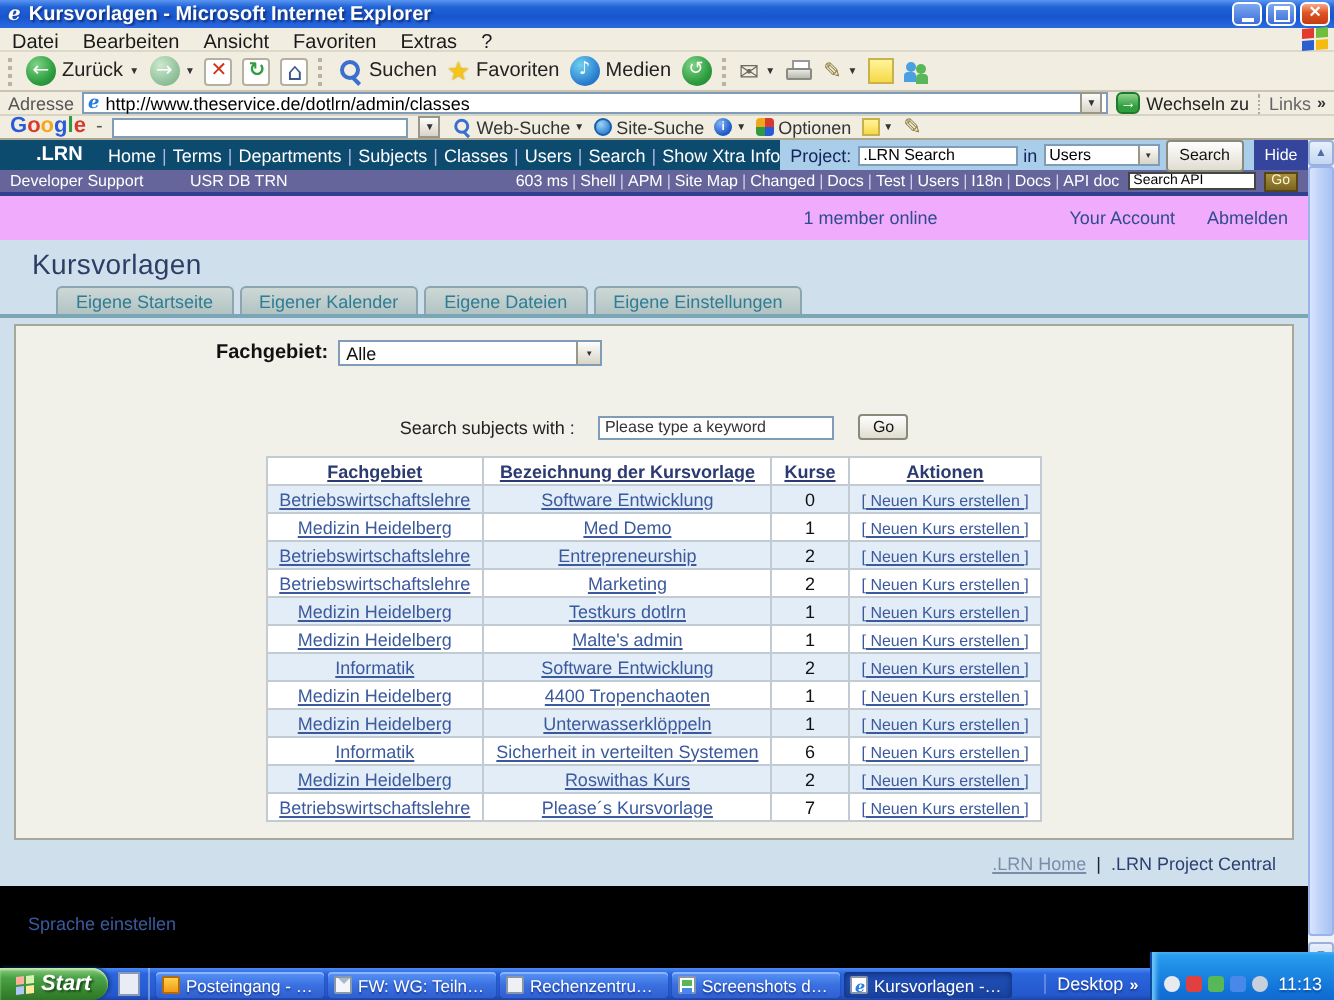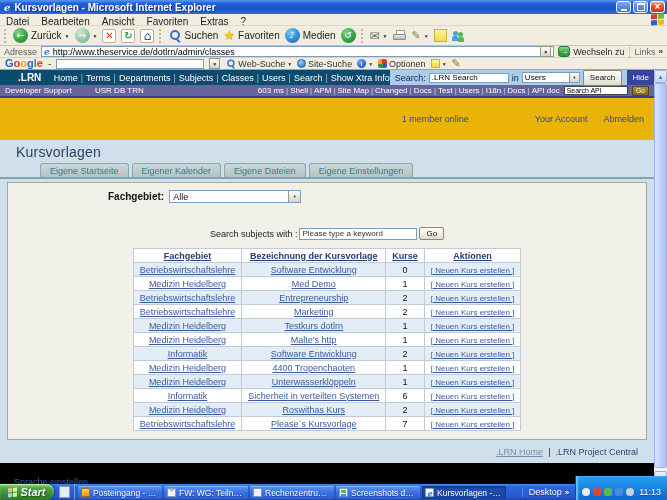--- a/index.html
+++ b/index.html
@@ -117,35 +117,35 @@
   .hide-me{width:54px;text-align:center;font-size:8px;background:#35459c;height:15px;line-height:15px;color:#fff}
   .dev-bar{height:11px;background:#65659b;border-bottom:2px solid #303f8f;display:flex;align-items:center;
     color:#fff;font-size:8px;padding:0 5px;gap:4px}
   .dev-product{width:86px}
   .dev-links{margin-left:auto;display:flex;align-items:center;white-space:nowrap}
   .dev-links .devlink{color:#fff}
   .dev-links .sep{margin:0 2px;color:#cfcfe8}
   .api-input{width:64px;height:9px;border:1px solid #444;font-size:7px;background:#fff;color:#000;padding:0 2px;box-sizing:border-box}
   .go-small{height:10px;background:linear-gradient(#a8903c,#7a6420);color:#fff8d8;font-size:7px;padding:0 3px;
     border:1px solid #55461a;display:flex;align-items:center;box-sizing:border-box}
-  .status-strip{height:18px;background:#eab308;display:flex;align-items:center;font-size:9px;color:#2f4b8f;padding:12px 10px}
+  .status-strip{height:18px;background:#f0abfc;display:flex;align-items:center;font-size:9px;color:#2f4b8f;padding:2px 10px}
   .members{margin-left:auto;margin-right:66px}
   .account{margin-right:16px}
   
   .blue-area{background:#cfe0ec;padding-bottom:6px}
   .page-title{font-size:14px;color:#2f3c66;padding:4px 0 3px 16px;letter-spacing:.2px}
-  .tabstrip{padding-left:40px;border-bottom:2px solid #7aa6b6;display:flex;align-items:center;gap:3px}
+  .tabstrip{padding-left:28px;border-bottom:2px solid #7aa6b6;display:flex;align-items:center;gap:3px}
   .tab{background:linear-gradient(#cdd8d6,#b2c3c3);border:1px solid #8ba6b0;border-bottom:none;
     border-radius:3px 3px 0 0;font-size:9px;color:#2e7d95;padding:2px 9px 1px}
   .panel{margin:3px 7px 0;background:#f1f1ea;border:1px solid #a8a89a;height:258px;box-sizing:border-box}
   .filter-row{padding:7px 0 0 100px;font-size:10px;color:#111;display:flex;align-items:center;gap:5px}
   .filter-label{font-weight:bold}
   .filter-select{width:132px;height:13px;background:#fff;border:1px solid #7f9db9;font-size:9px;display:flex;
     align-items:center;padding-left:3px;box-sizing:border-box}
-  .subject-search{margin-top:24px;display:flex;justify-content:center;align-items:center;gap:2px;font-size:9px;color:#222}
+  .subject-search{margin-top:24px;display:flex;justify-content:center;align-items:center;gap:12px;font-size:9px;color:#222}
   .kw-input{width:118px;height:12px;border:1px solid #7f9db9;font-size:8px;color:#333;padding:0 2px;box-sizing:border-box}
   .new-row{margin-top:13px;text-align:center}
   .courses{margin:8px auto 0;border-collapse:collapse;font-size:9px;border:1px solid #8a96a5;background:#fff}
   .courses th,.courses td{border:1px solid #c2cad2;padding:1px 6px;text-align:center;height:11px;white-space:nowrap}
   .courses th{background:#fff;color:#2b3a70;font-weight:bold}
   .courses th span{text-decoration:underline}
   .courses tr.odd{background:#e3edf7}
   .courses tr.even{background:#fff}
   .tlink{color:#3b5a9e;text-decoration:underline}
   .ccount{color:#111}
@@ -338,21 +338,21 @@
             <span class="sep">|</span>
             <span class="navlink">Classes</span>
             <span class="sep">|</span>
             <span class="navlink">Users</span>
             <span class="sep">|</span>
             <span class="navlink">Search</span>
             <span class="sep">|</span>
             <span class="navlink">Show Xtra Info</span>
           </span>
         <span class="nav-search">
-          <span>Search:</span>
+          <span>Project:</span>
           <input class="lrn-search-input" value=".LRN Search" style="">
           <span>in</span>
           <span class="nav-select">
             <span>Users</span>
             <span class="selarrow">▼</span>
           </span>
           <span class="xpbtn">Search</span>
         </span>
         <span class="hide-me">Hide me</span>
       </div>
@@ -453,21 +453,21 @@
                   <td><span class="alink">[ Neuen Kurs erstellen ]</span></td>
                 </tr>
                 <tr class="odd">
                   <td><span class="tlink">Medizin Heidelberg</span></td>
                   <td><span class="tlink">Testkurs dotlrn</span></td>
                   <td><span class="ccount">1</span></td>
                   <td><span class="alink">[ Neuen Kurs erstellen ]</span></td>
                 </tr>
                 <tr class="even">
                   <td><span class="tlink">Medizin Heidelberg</span></td>
-                  <td><span class="tlink">Malte's http</span></td>
+                  <td><span class="tlink">Malte's admin</span></td>
                   <td><span class="ccount">1</span></td>
                   <td><span class="alink">[ Neuen Kurs erstellen ]</span></td>
                 </tr>
                 <tr class="odd">
                   <td><span class="tlink">Informatik</span></td>
                   <td><span class="tlink">Software Entwicklung</span></td>
                   <td><span class="ccount">2</span></td>
                   <td><span class="alink">[ Neuen Kurs erstellen ]</span></td>
                 </tr>
                 <tr class="even">

